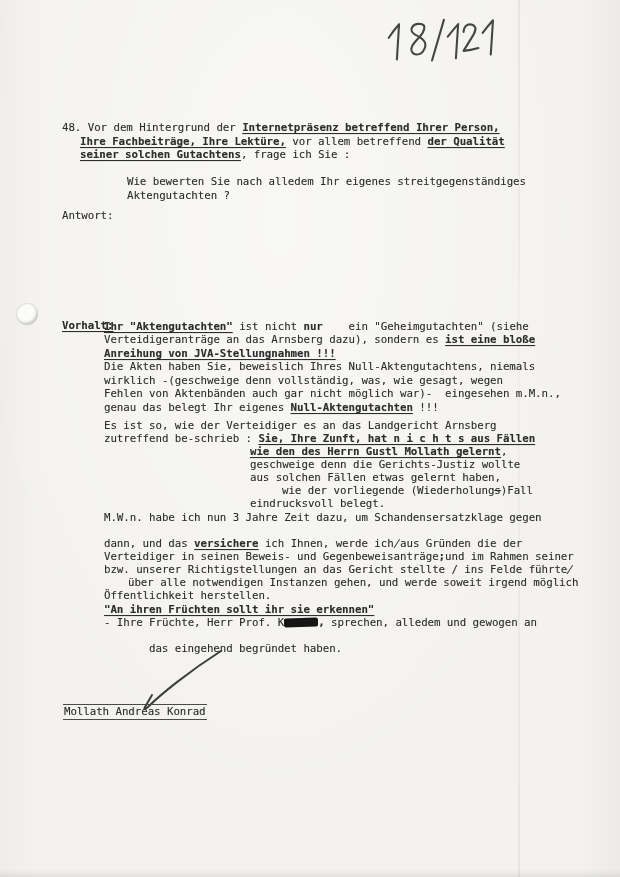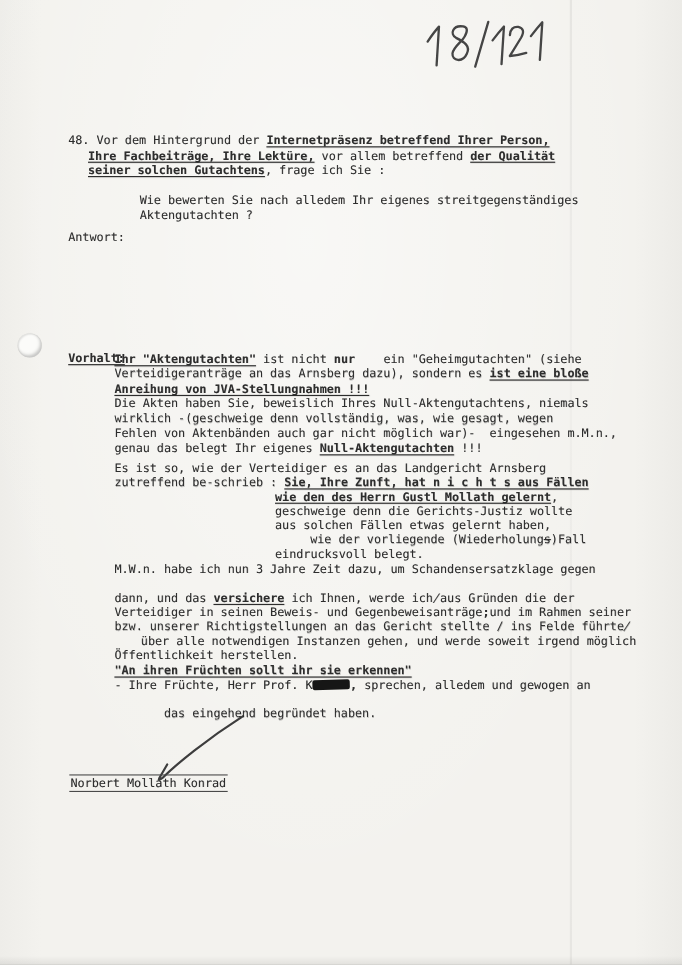--- a/index.html
+++ b/index.html
@@ -68,21 +68,21 @@
     <path d="M61,3 L47,43"></path>
     <path d="M64,20 Q70,13 75,8 L71,42"></path>
     <path d="M80,16 Q81,8 88,9 Q95,11 90,19 L79,35 Q86,35 94,33"></path>
     <path d="M99,18 Q105,11 110,6 L106,40"></path>
   </svg>
 
   <svg id="signature-stroke" viewBox="0 0 100 70">
     <path d="M22,51 L15,63 Q13,67 18,63 C30,51 58,28 91,7"></path>
   </svg>
   <div class="rule" style="left:63px; top:704px; width:144px;"></div>
-  <div class="tline" style="left:64px; top:706px;">Norbert Mollath Konrad</div>
+  <div class="tline" style="left:64px; top:706px;">Mollath Andreas Konrad</div>
   <div class="rule" style="left:63px; top:719px; width:144px;"></div>
 
 <div class="tline" style="left: 62px; top: 122px;"><span class="seg-n">48. Vor dem Hintergrund der </span><span class="seg-u">Internetpräsenz betreffend Ihrer Person,</span></div>
     <div class="tline" style="left: 80px; top: 136px;"><span class="seg-u">Ihre Fachbeiträge, Ihre Lektüre,</span><span class="seg-n"> vor allem betreffend </span><span class="seg-u">der Qualität</span></div>
     <div class="tline" style="left: 80px; top: 149px;"><span class="seg-u">seiner solchen Gutachtens</span><span class="seg-n">, frage ich Sie :</span></div>
     <div class="tline" style="left: 127px; top: 176px;"><span class="seg-n">Wie bewerten Sie nach alledem Ihr eigenes streitgegenständiges</span></div>
     <div class="tline" style="left: 127px; top: 190px;"><span class="seg-n">Aktengutachten ?</span></div>
     <div class="tline" style="left: 62px; top: 210px;"><span class="seg-n">Antwort:</span></div>
     <div class="tline" style="left: 62px; top: 320px;"><span class="seg-u">Vorhalt:</span></div>
     <div class="tline" style="left: 104px; top: 321px;"><span class="seg-u">Ihr "Aktengutachten"</span><span class="seg-n"> ist nicht </span><span class="seg-b">nur</span><span class="seg-n">    ein "Geheimgutachten" (siehe</span></div>

